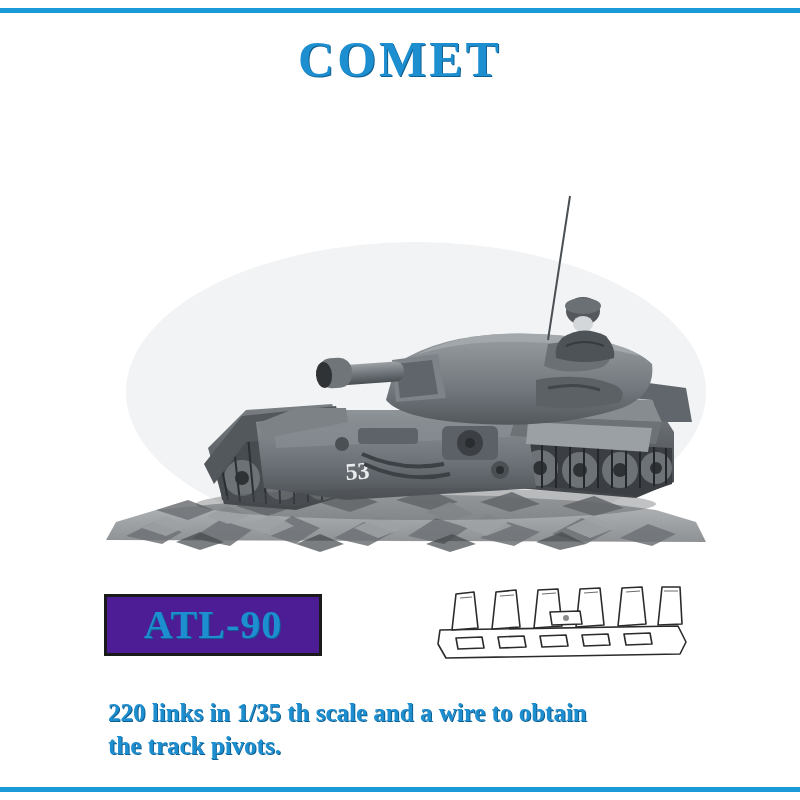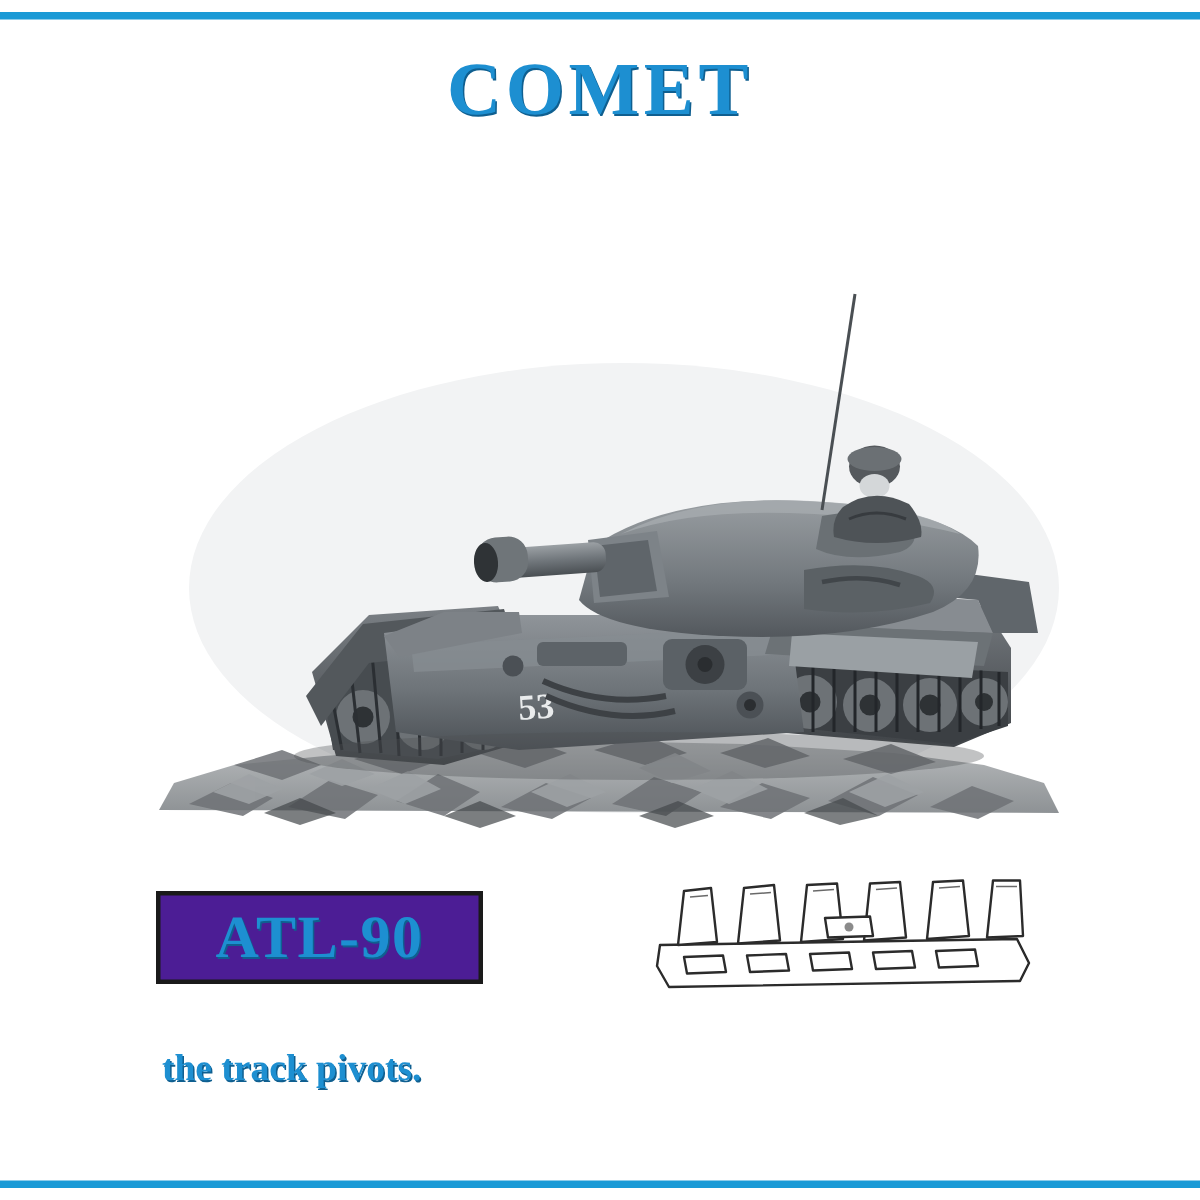--- a/index.html
+++ b/index.html
@@ -339,17 +339,18 @@
         <line x1="70" y1="28" x2="84" y2="27"></line>
         <line x1="112" y1="26" x2="126" y2="25"></line>
         <line x1="154" y1="25" x2="168" y2="24"></line>
         <line x1="196" y1="24" x2="210" y2="23"></line>
         <line x1="234" y1="23" x2="248" y2="23"></line>
       </g>
     </svg>
   </div>
 
   <div class="caption">
+    <span>220 links in 1/35 th scale and a wire to obtain</span>
     <span class="l2">the track pivots.</span>
   </div>
 
   <div class="rule-bottom"></div>
 </div>
 
 </body></html>

